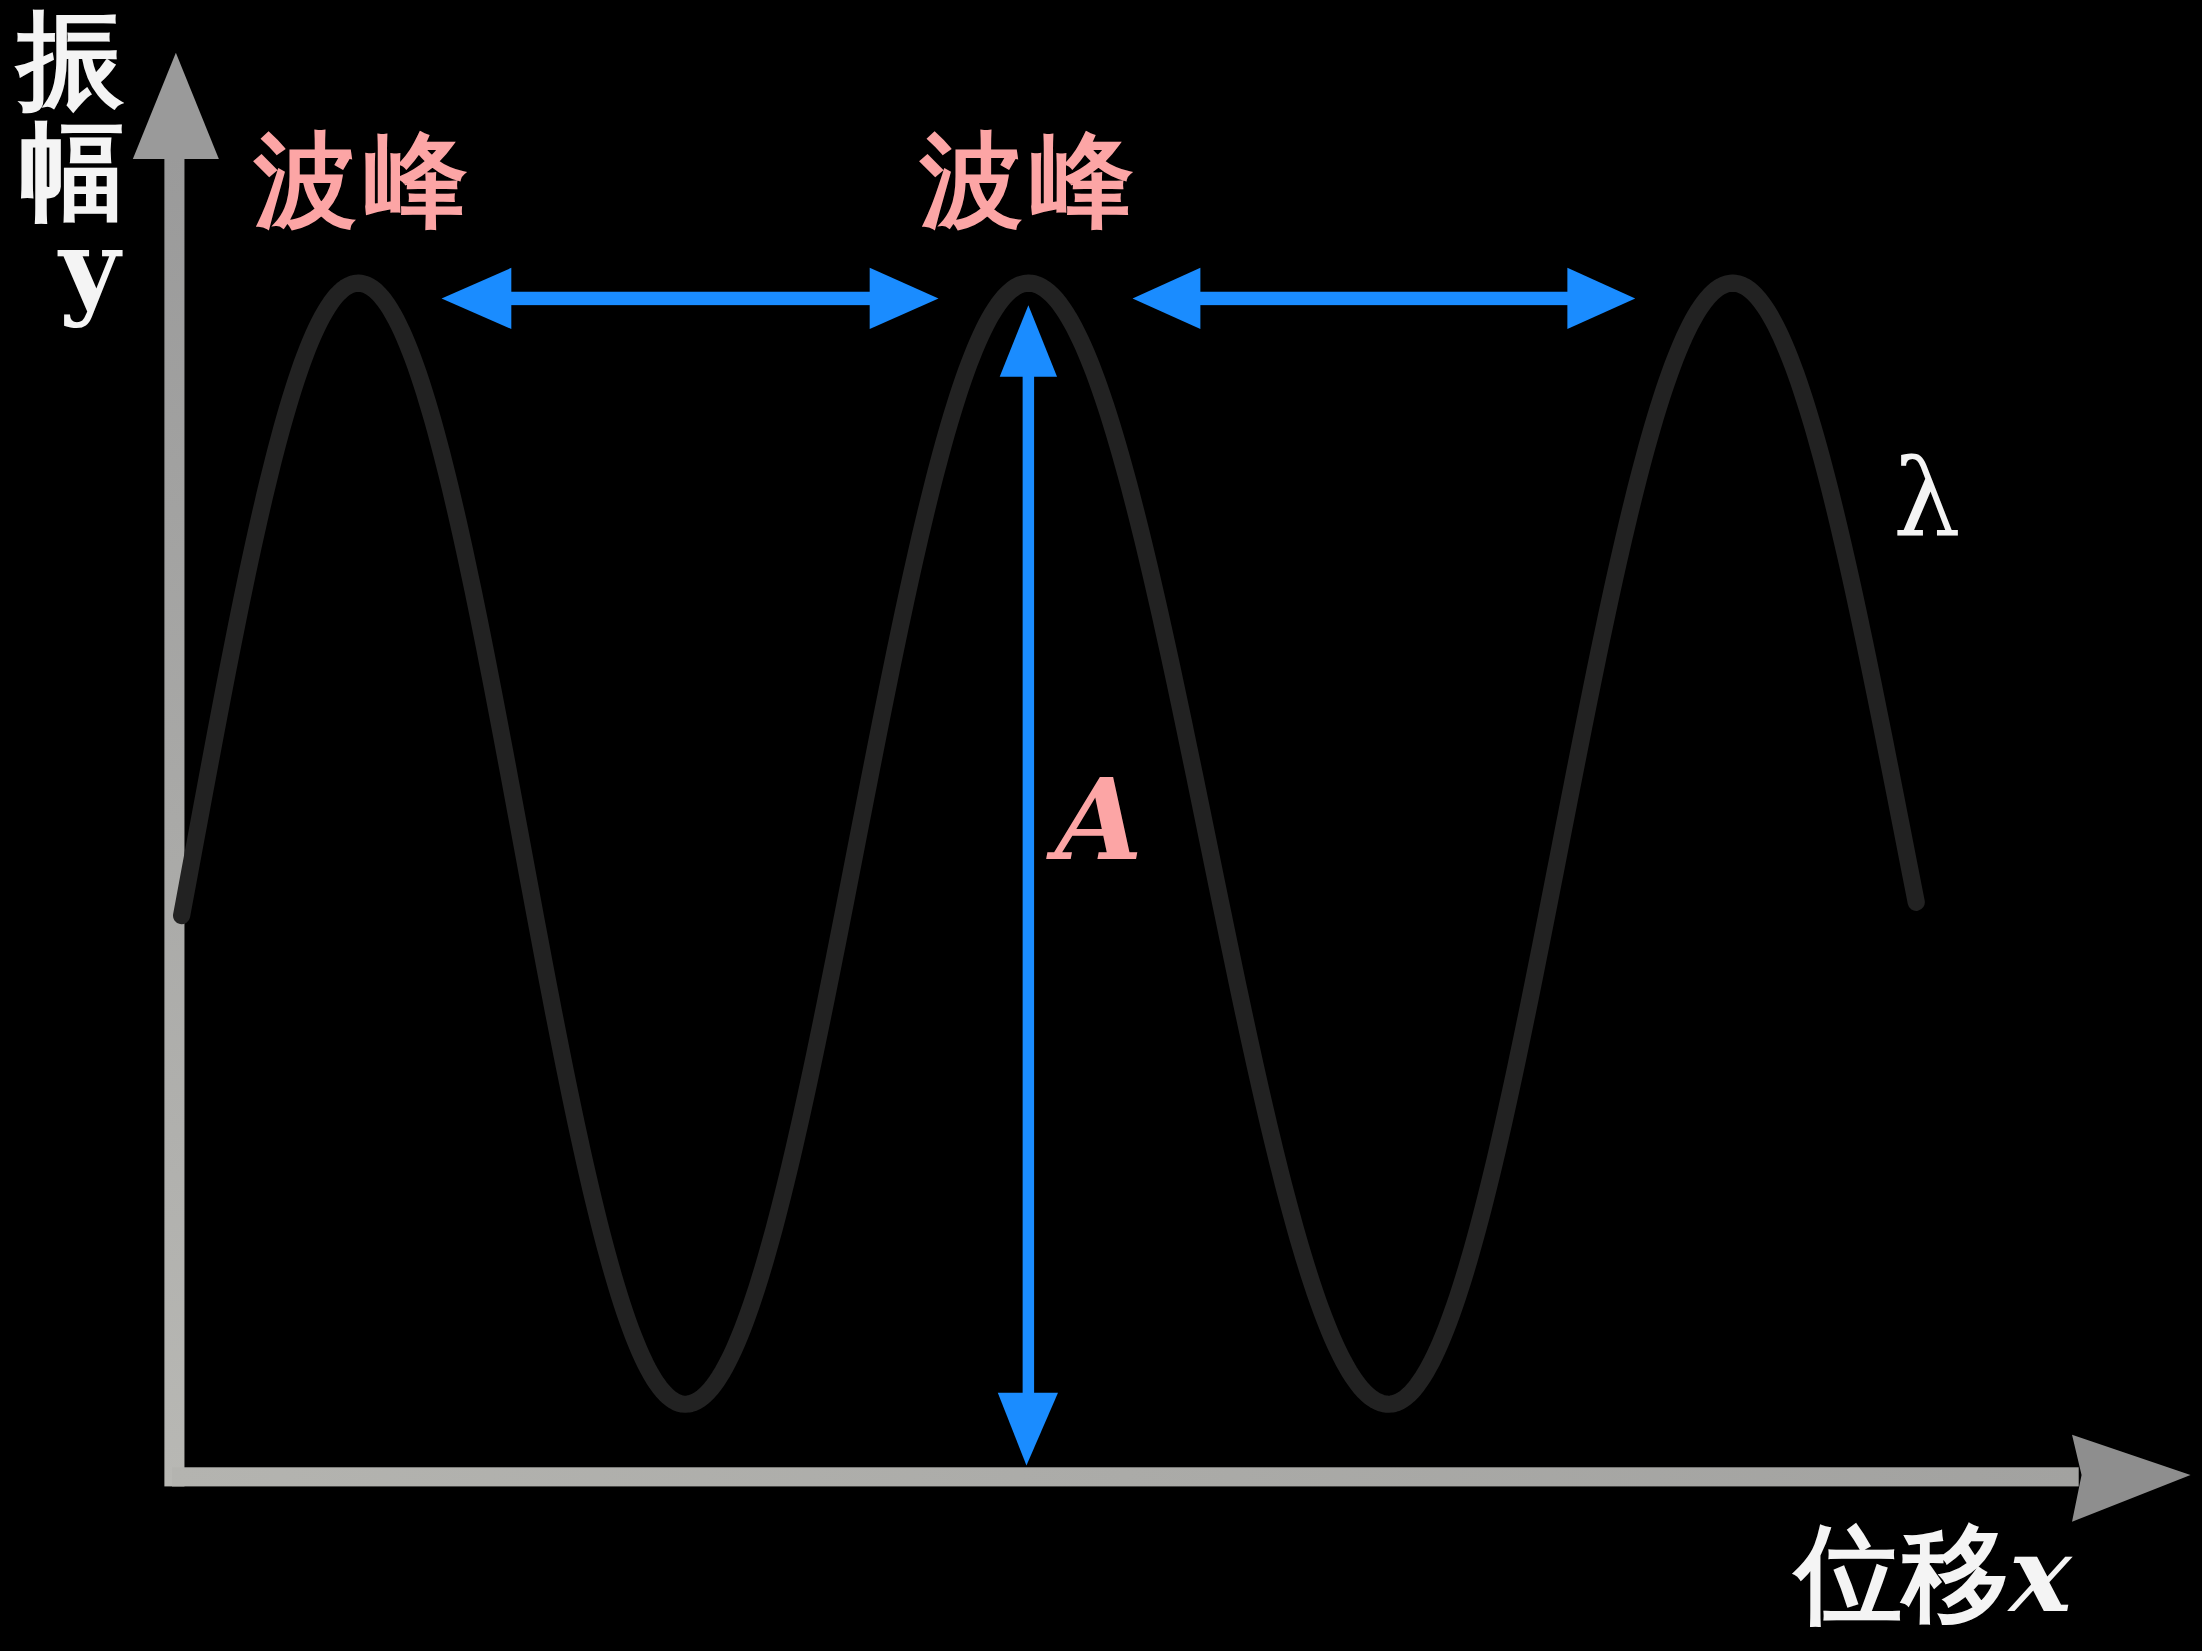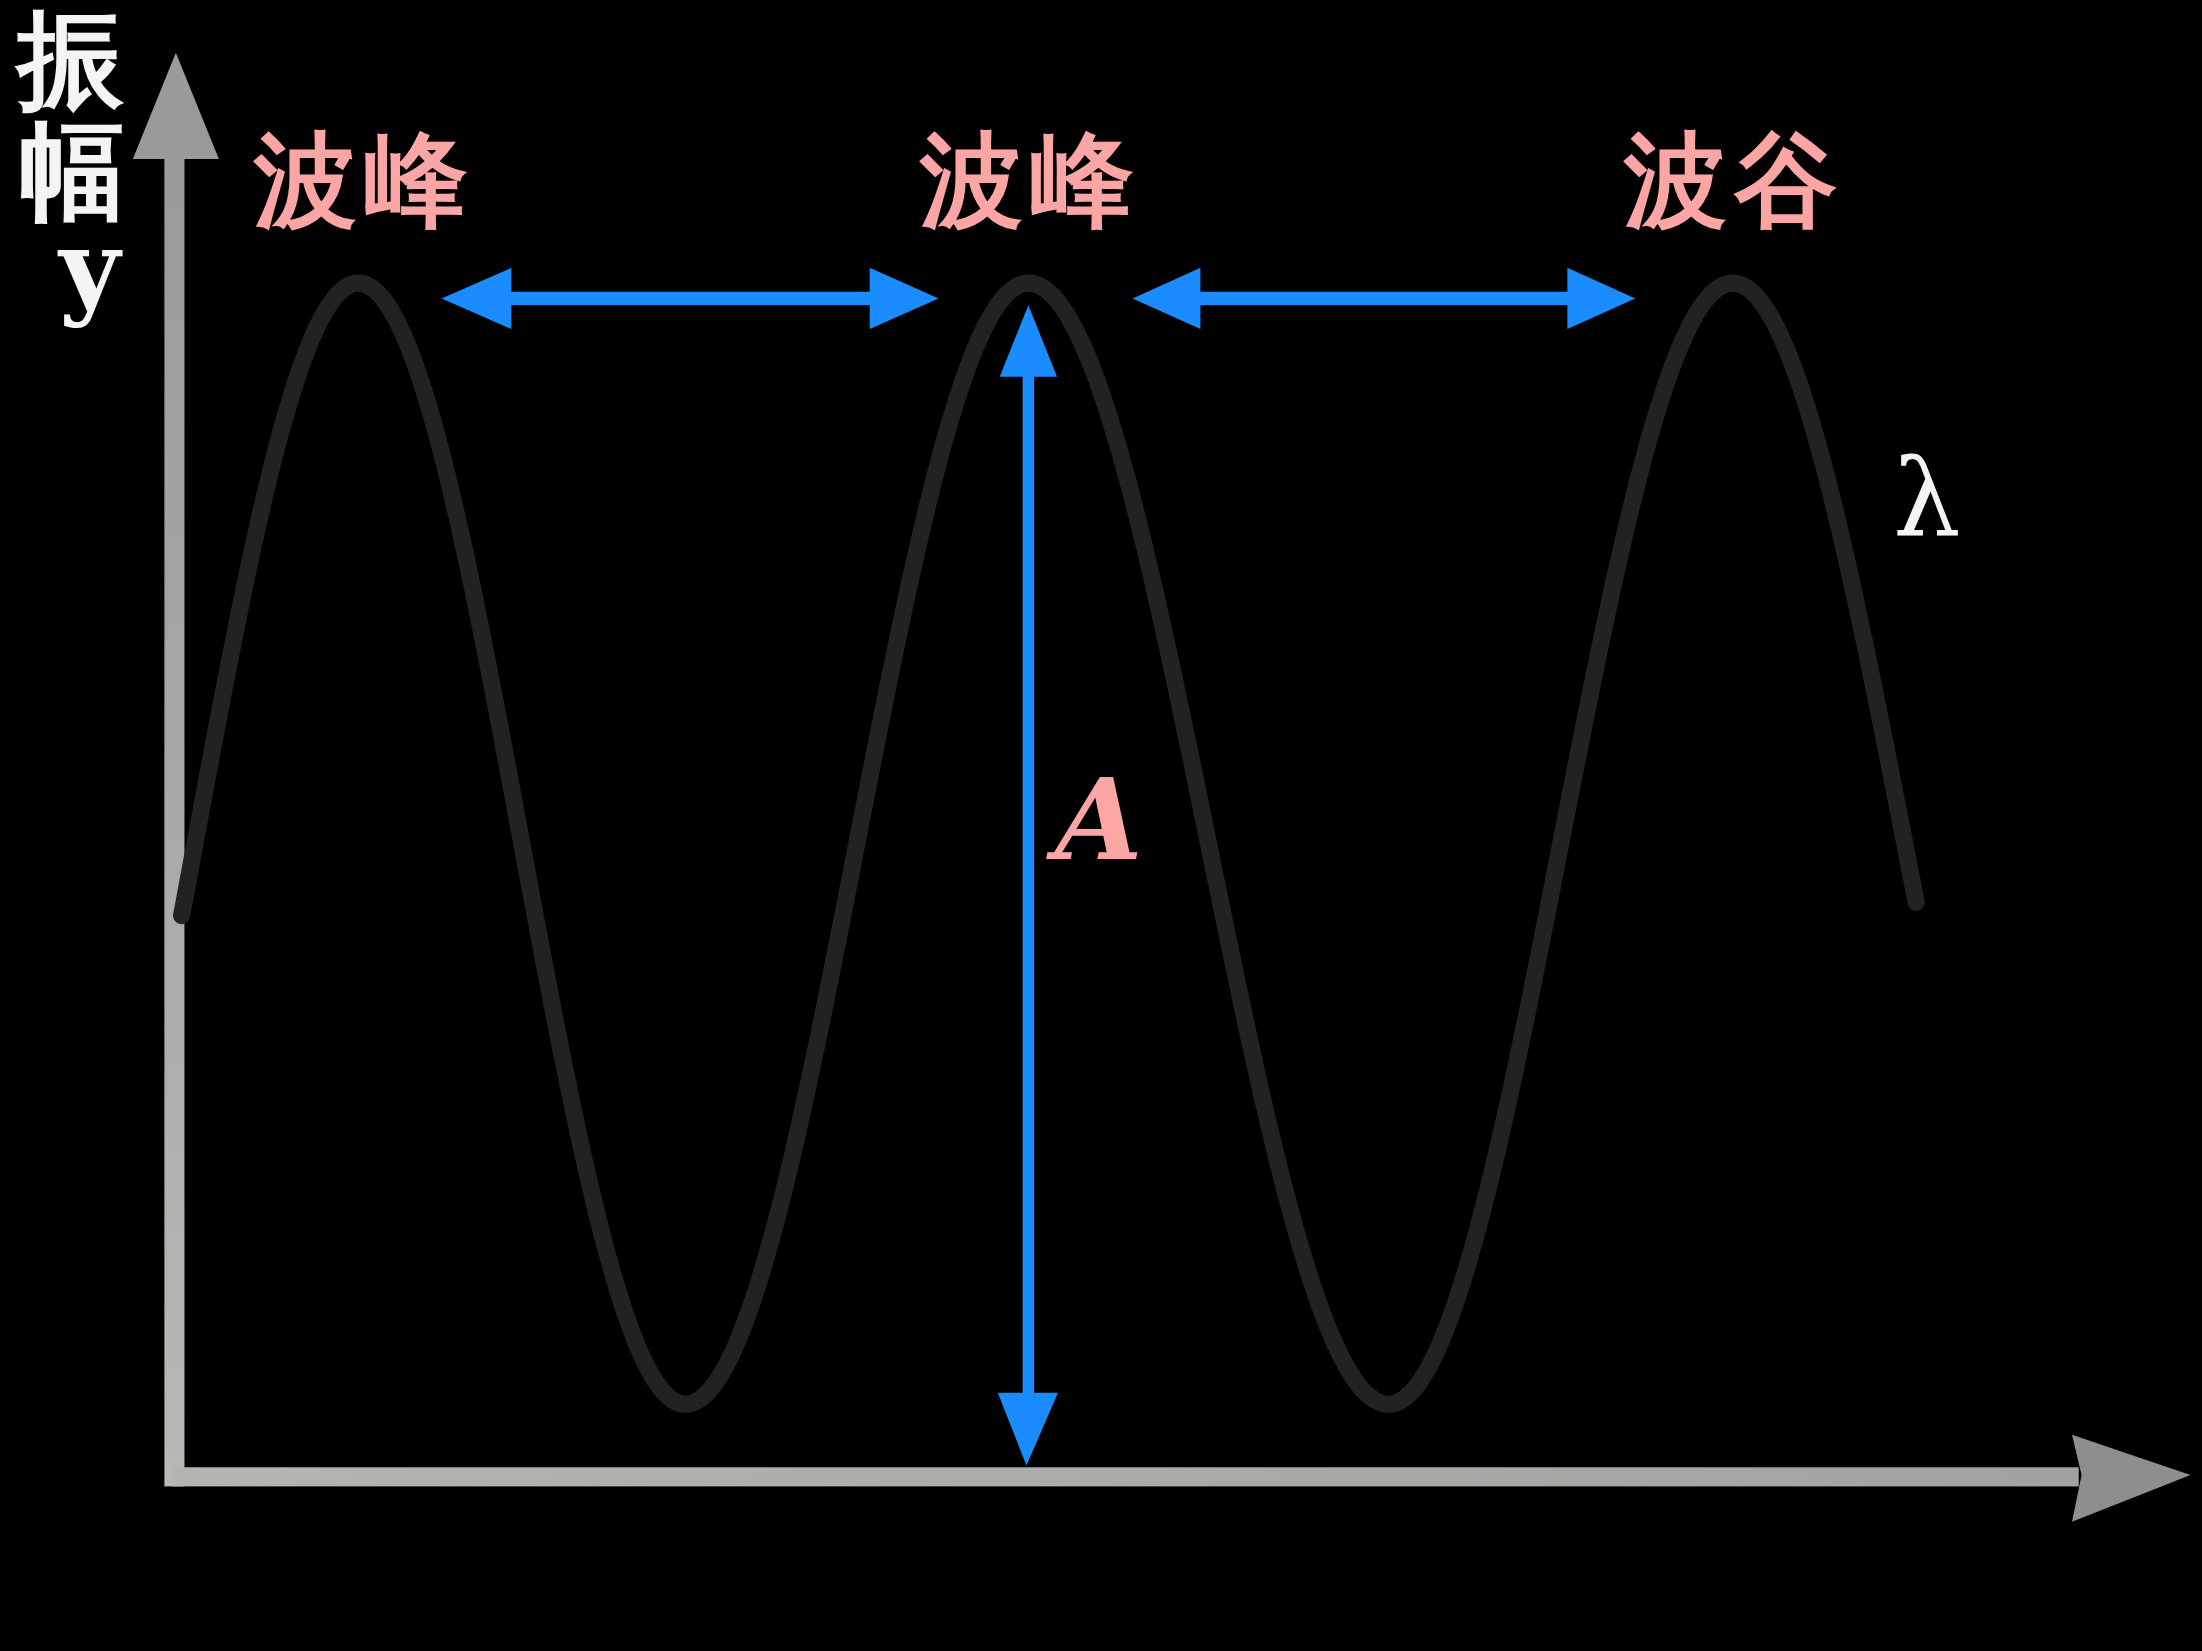--- a/index.html
+++ b/index.html
@@ -56,21 +56,23 @@
       <rect x="1070" y="390" width="12" height="1070" fill="#1a8cff"></rect>
       <polygon points="1076,319 1106,394 1046,394" fill="#1a8cff"></polygon>
       <polygon points="1074,1533 1107,1457 1044,1457" fill="#1a8cff"></polygon>
     </g>
   </svg>
 
   <div class="lbl white axis-cjk" style="left:17px; top:5.7px;">振</div>
   <div class="lbl white axis-cjk" style="left:19px; top:117px;">幅</div>
   <div class="lbl white" style="left:59px; top:216px; font-size:105px;">y</div>
 
+  <div class="lbl white" style="left:1795px; top:1520px;">
+    <span class="axis-cjk">位移</span><span style="font-size:105px;" class="italic">x</span>
+  </div>
 
   <div class="lbl blue cjk-label" style="left:254px; top:128px;">波峰</div>
   <div class="lbl blue cjk-label" style="left:920px; top:128px;">波峰</div>
-  <div class="lbl blue cjk-label" style="left:1624px; top:128px;">波谷</div>
   <div class="lbl blue italic" style="left:1055px; top:763px; font-size:113px;">A</div>
 
   <div class="lbl white" style="left:1893px; top:445px; font-size:107px; font-weight:normal;">λ</div>
 </div>
 
 
 </body></html>

